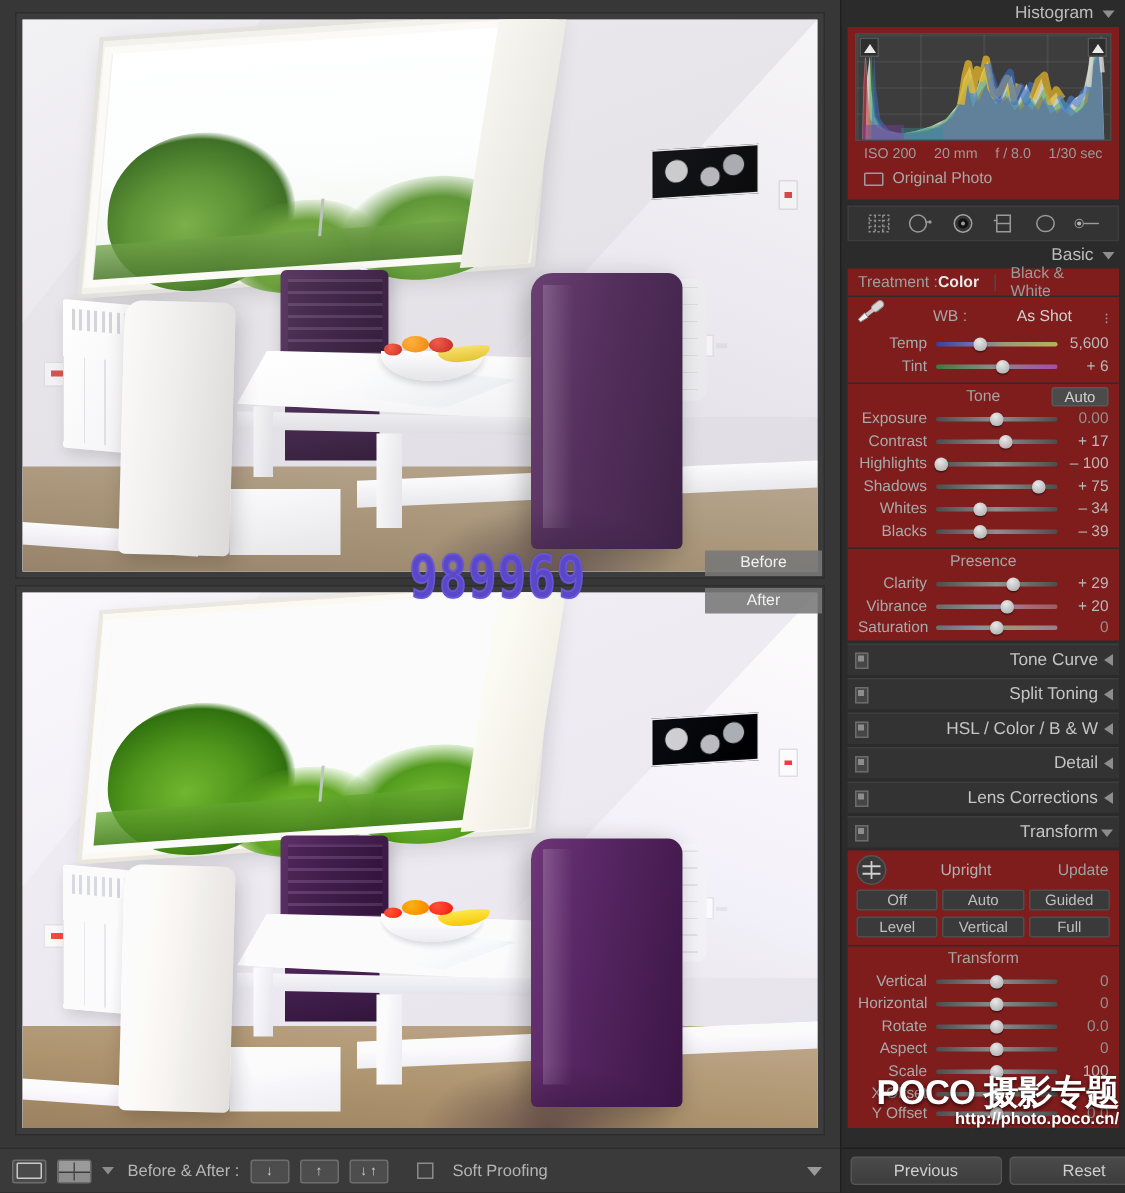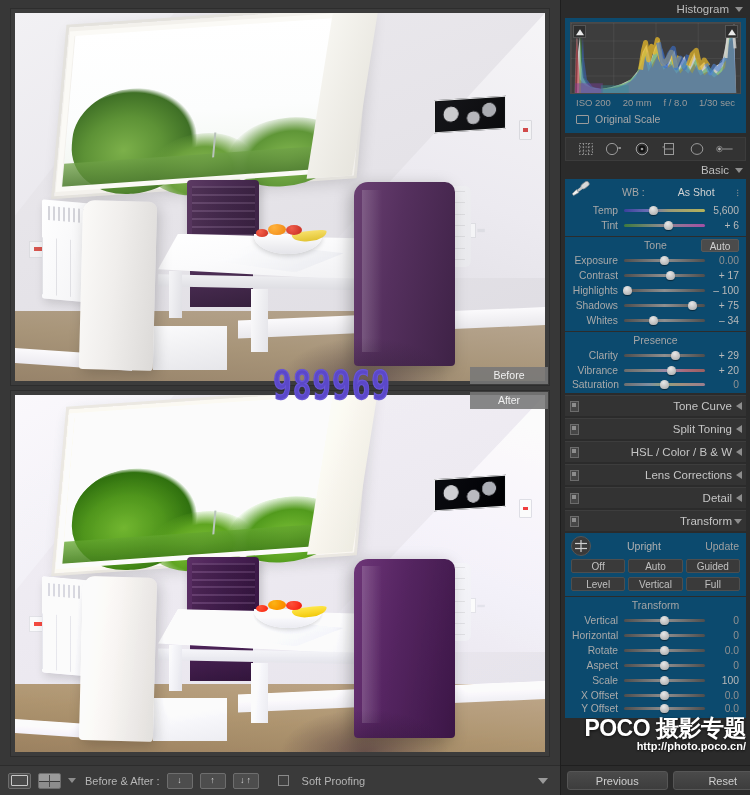--- a/index.html
+++ b/index.html
@@ -360,21 +360,21 @@
     display: flex; align-items: center; justify-content: flex-end;
     padding-right: 7px; gap: 6px;
     color: #bdbdbd; font-size: 11.5px;
     background: #2b2b2b;
   }
   .tri-down {
     width: 0; height: 0;
     border-left: 4px solid transparent; border-right: 4px solid transparent;
     border-top: 5px solid #8e8e8e;
   }
-  .panel-body { background: #0c4a6e; margin: 0 4px; }
+  .panel-body { background: #7f1d1d; margin: 0 4px; }
 
   
   .histo-wrap { padding: 4px 5px 2px 5px; }
   .histo {
     position: relative;
     height: 72px;
     background: #3d3d3d;
     border: 1px solid #4a4a4a;
     overflow: hidden;
   }
@@ -726,21 +726,21 @@
           <div class="clip r"></div>
         </div>
         <div class="histo-meta">
           <span>ISO 200</span>
           <span>20 mm</span>
           <span>f / 8.0</span>
           <span>1/30 sec</span>
         </div>
         <div class="orig-photo">
           <span class="orig-icon"></span>
-          <span>Original Scale</span>
+          <span>Original Photo</span>
         </div>
       </div>
     </div>
 
     <div class="toolstrip">
       <div class="tool">
         <svg width="16" height="14" viewBox="0 0 16 14">
             <g stroke="#8d8d8d" fill="none" stroke-width="1" stroke-dasharray="1.6 1.4">
               <rect x="1.5" y="1.5" width="13" height="11"></rect>
               <line x1="5.5" y1="1.5" x2="5.5" y2="12.5"></line>
@@ -784,20 +784,28 @@
           </svg>
       </div>
     </div>
 
     <div class="panel-title">
       <span>Basic</span>
       <span class="tri-down"></span>
     </div>
     <div class="panel-body">
 
+      <div class="treatment-row">
+        <span class="lab">Treatment :</span>
+        <span class="opts">
+          <span class="opt-on">Color</span>
+          <span class="vsep"></span>
+          <span class="opt-off">Black &amp; White</span>
+        </span>
+      </div>
 
       <div class="wb-row">
         <span class="eyedrop">
           <svg width="28" height="22" viewBox="0 0 28 22">
               <g transform="rotate(-38 14 11)">
                 <rect x="13" y="2.5" width="9" height="5" rx="2.5" fill="#d8d8d8" stroke="#8a8a8a" stroke-width="0.7"></rect>
                 <rect x="8" y="3.8" width="6" height="2.6" fill="#c6c6c6"></rect>
                 <polygon points="8,3.2 8,7.0 2,6.2 2,4.0" fill="#f2f2f2" stroke="#8a8a8a" stroke-width="0.6"></polygon>
               </g>
             </svg>
@@ -864,20 +872,28 @@
         <span class="sl-val">+ 75</span>
       </div>
       <div class="slider-row">
         <span class="sl-label">Whites</span>
         <span class="sl-track">
           <span class="sl-bar flat"></span>
           <span class="sl-knob" style="left:37%"></span>
         </span>
         <span class="sl-val">– 34</span>
       </div>
+      <div class="slider-row">
+        <span class="sl-label">Blacks</span>
+        <span class="sl-track">
+          <span class="sl-bar flat"></span>
+          <span class="sl-knob" style="left:36%"></span>
+        </span>
+        <span class="sl-val">– 39</span>
+      </div>
 
       <div class="sec-head">
         <span>Presence</span>
       </div>
 
       <div class="slider-row">
         <span class="sl-label">Clarity</span>
         <span class="sl-track">
           <span class="sl-bar flat"></span>
           <span class="sl-knob" style="left:63%"></span>
@@ -912,26 +928,26 @@
       <span class="c-title">Split Toning</span>
       <span class="c-tri"></span>
     </div>
     <div class="collapsed">
       <span class="sw-box"></span>
       <span class="c-title">HSL  /  Color  /  B &amp; W</span>
       <span class="c-tri"></span>
     </div>
     <div class="collapsed">
       <span class="sw-box"></span>
-      <span class="c-title">Lens Corrections</span>
+      <span class="c-title">Detail</span>
       <span class="c-tri"></span>
     </div>
     <div class="collapsed">
       <span class="sw-box"></span>
-      <span class="c-title">Detail</span>
+      <span class="c-title">Lens Corrections</span>
       <span class="c-tri"></span>
     </div>
     <div class="collapsed">
       <span class="sw-box"></span>
       <span class="c-title">Transform</span>
       <span class="c-tri down"></span>
     </div>
 
     <div class="panel-body" style="margin-top:2px">
       <div class="upright-row">

